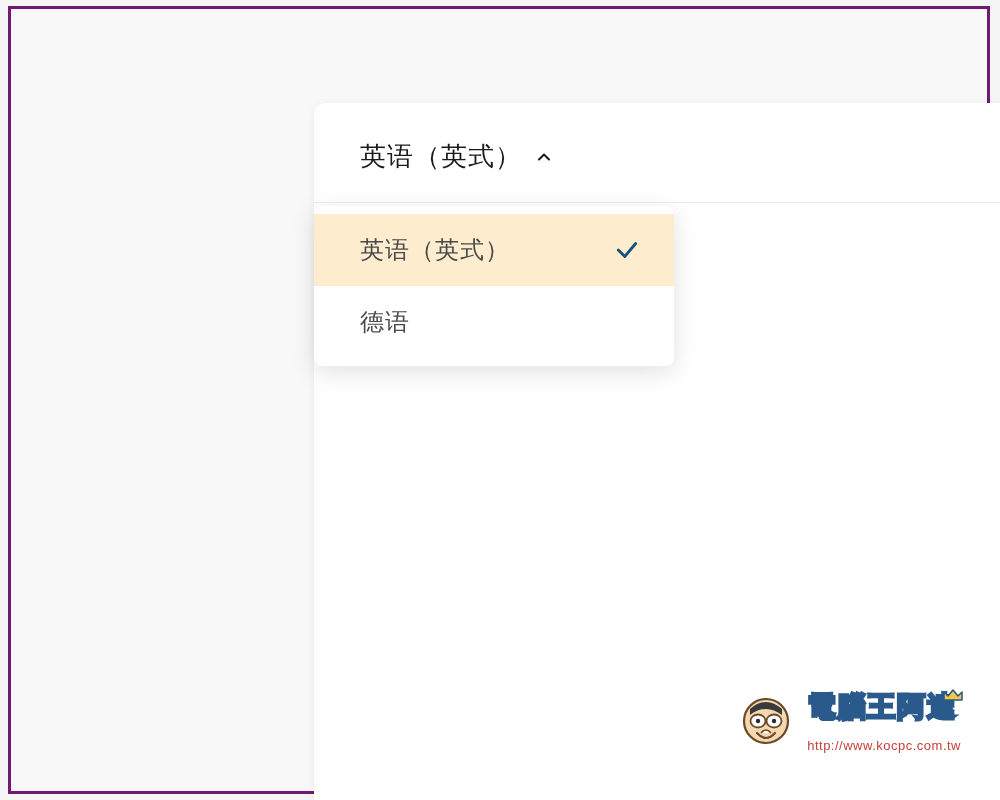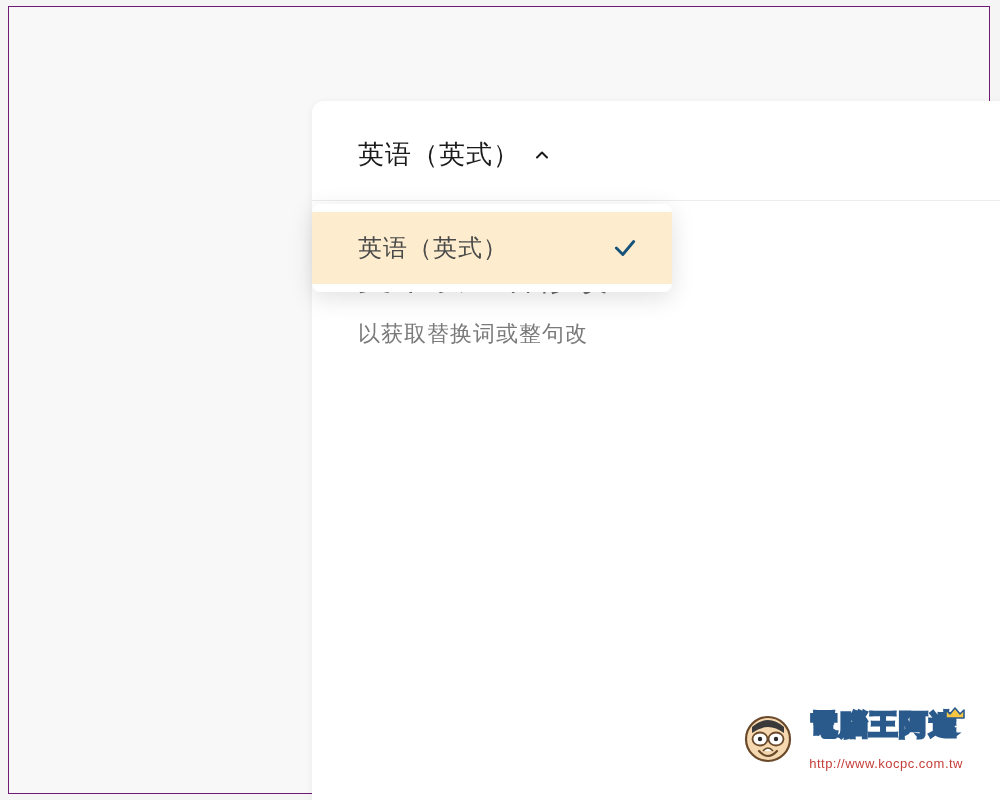--- a/index.html
+++ b/index.html
@@ -8,21 +8,21 @@
       background: #f5f5f5;
       font-family: -apple-system, BlinkMacSystemFont, "PingFang SC", "Microsoft YaHei", sans-serif;
       position: relative;
     }
     .outer-frame {
       position: absolute;
       left: 8px;
       top: 6px;
       width: 982px;
       height: 788px;
-      border: 1px solid #701a75;
+      border: 3px solid #701a75;
       background: #f8f8f8;
     }
     .panel {
       position: absolute;
       left: 303px;
       top: 94px;
       width: 700px;
       height: 700px;
       background: #ffffff;
       border-radius: 12px 0 0 0;
@@ -94,21 +94,21 @@
       background: #fdeccd;
     }
     .check {
       display: inline-flex;
     }
     .check svg { display: block; }
 
     .watermark {
       position: absolute;
       right: 26px;
-      bottom: 22px;
+      bottom: 38px;
       display: flex;
       align-items: center;
       gap: 10px;
       z-index: 30;
     }
     .wm-face {
       width: 62px;
       height: 62px;
       border-radius: 8px;
       display: flex;
@@ -160,20 +160,23 @@
   </div>
 
   <div class="dropdown">
     <div class="dropdown-item selected">
       <span>英语（英式）</span>
       <span class="check">
         <svg width="26" height="26" viewBox="0 0 24 24" fill="none" stroke="#16527a" stroke-width="2.6" stroke-linecap="round" stroke-linejoin="round">
             <polyline points="4 12 10 18 20 6"></polyline>
           </svg>
       </span>
+    </div>
+    <div class="dropdown-item">
+      <span>德语</span>
     </div>
   </div>
 
   <div class="watermark">
     <div class="wm-face">
       <svg width="62" height="62" viewBox="0 0 62 62">
         <circle cx="31" cy="30" r="22" fill="#f5d8b0" stroke="#6a4a2a" stroke-width="2.2"></circle>
         <path d="M15 18 Q31 4 47 18 L47 24 Q31 12 15 24 Z" fill="#3a3a3a"></path>
         <ellipse cx="23" cy="30" rx="7.5" ry="6.5" fill="#ffffff" stroke="#6a4a2a" stroke-width="1.8"></ellipse>
         <ellipse cx="39" cy="30" rx="7.5" ry="6.5" fill="#ffffff" stroke="#6a4a2a" stroke-width="1.8"></ellipse>

